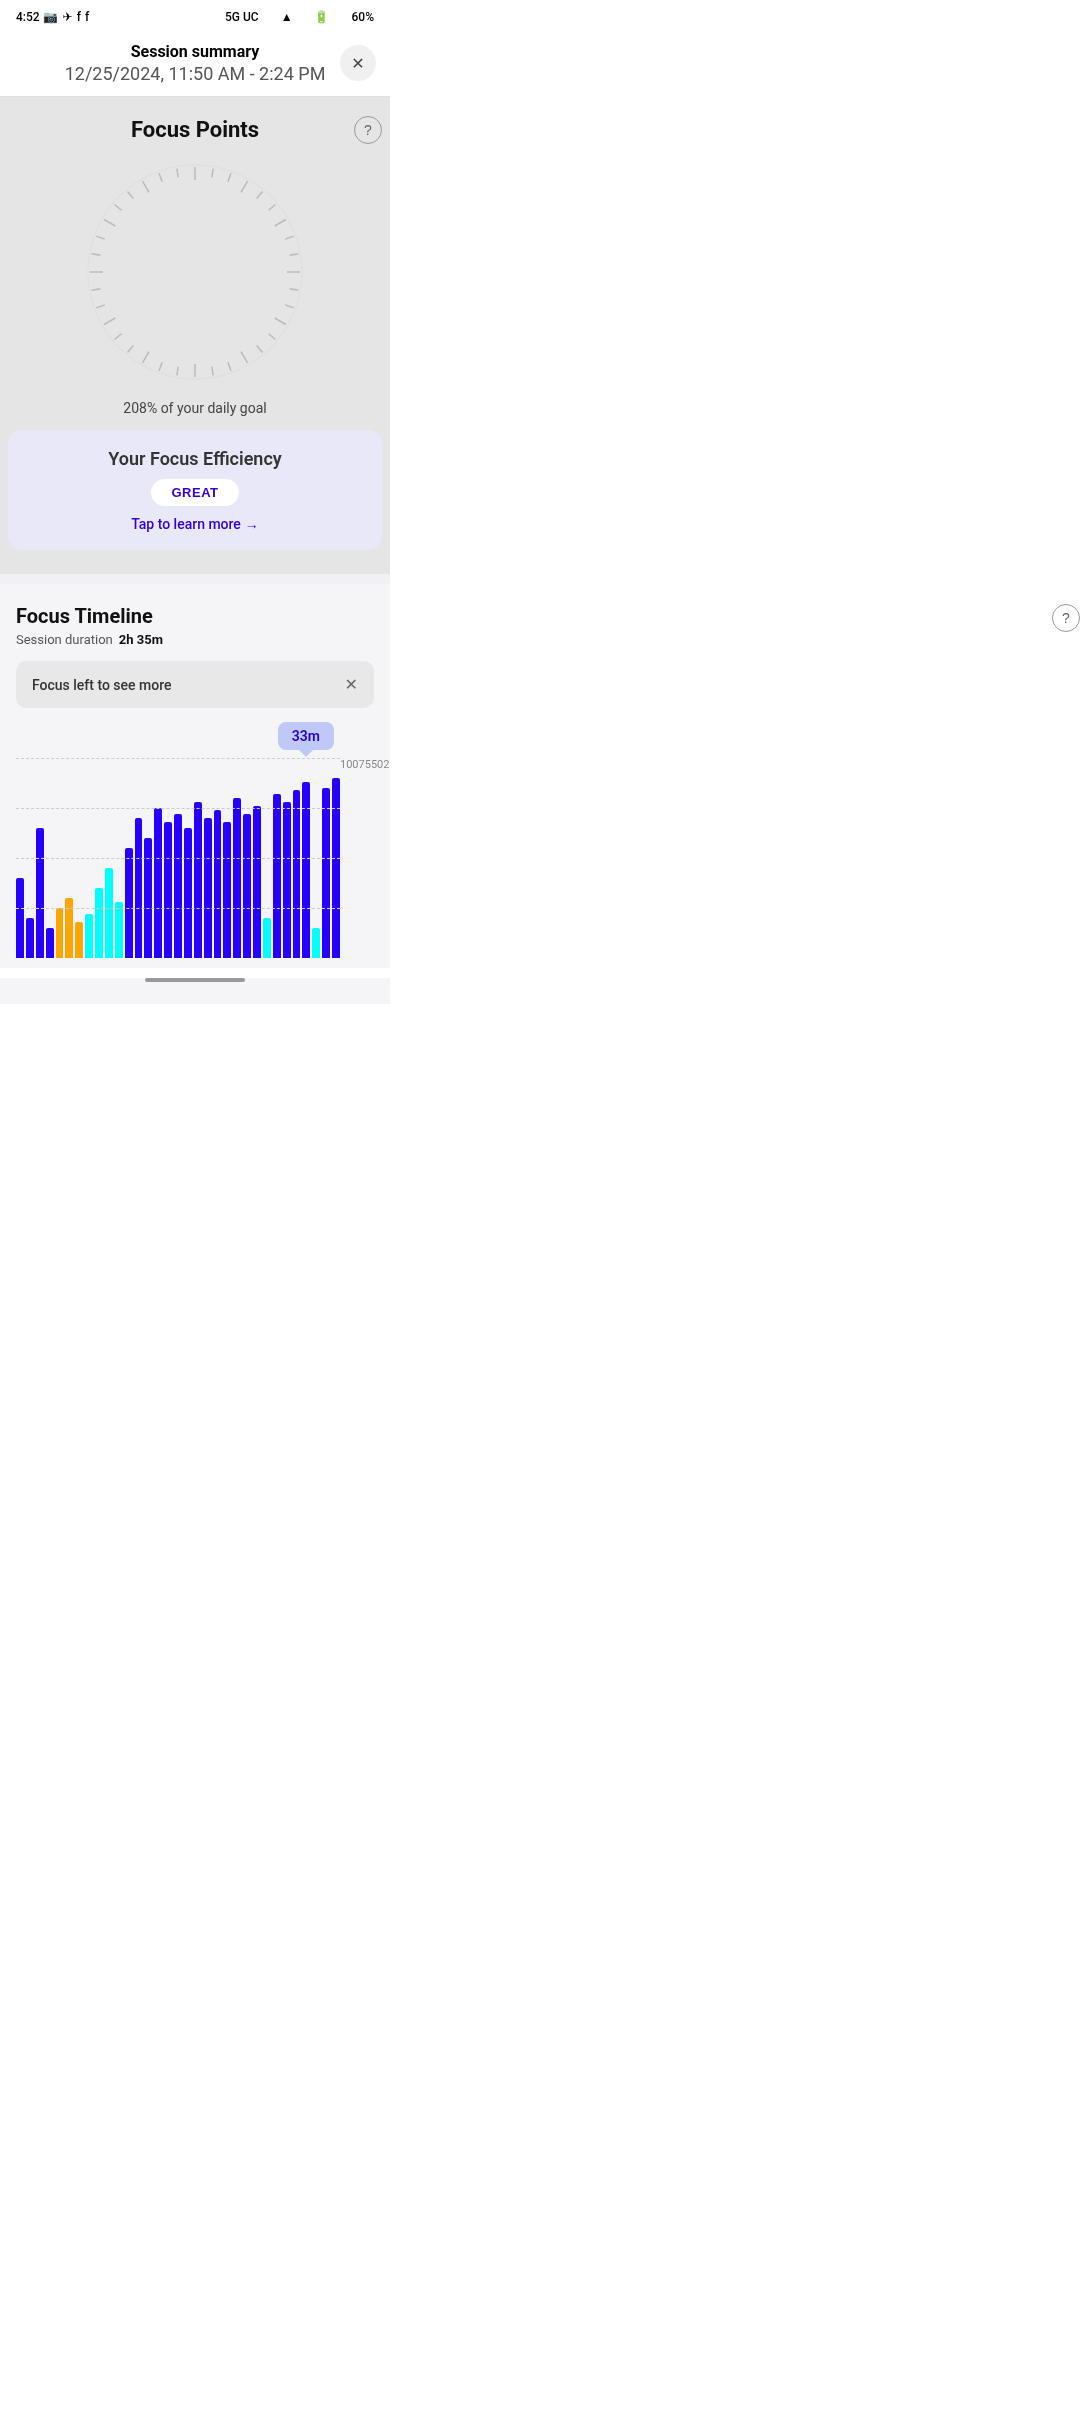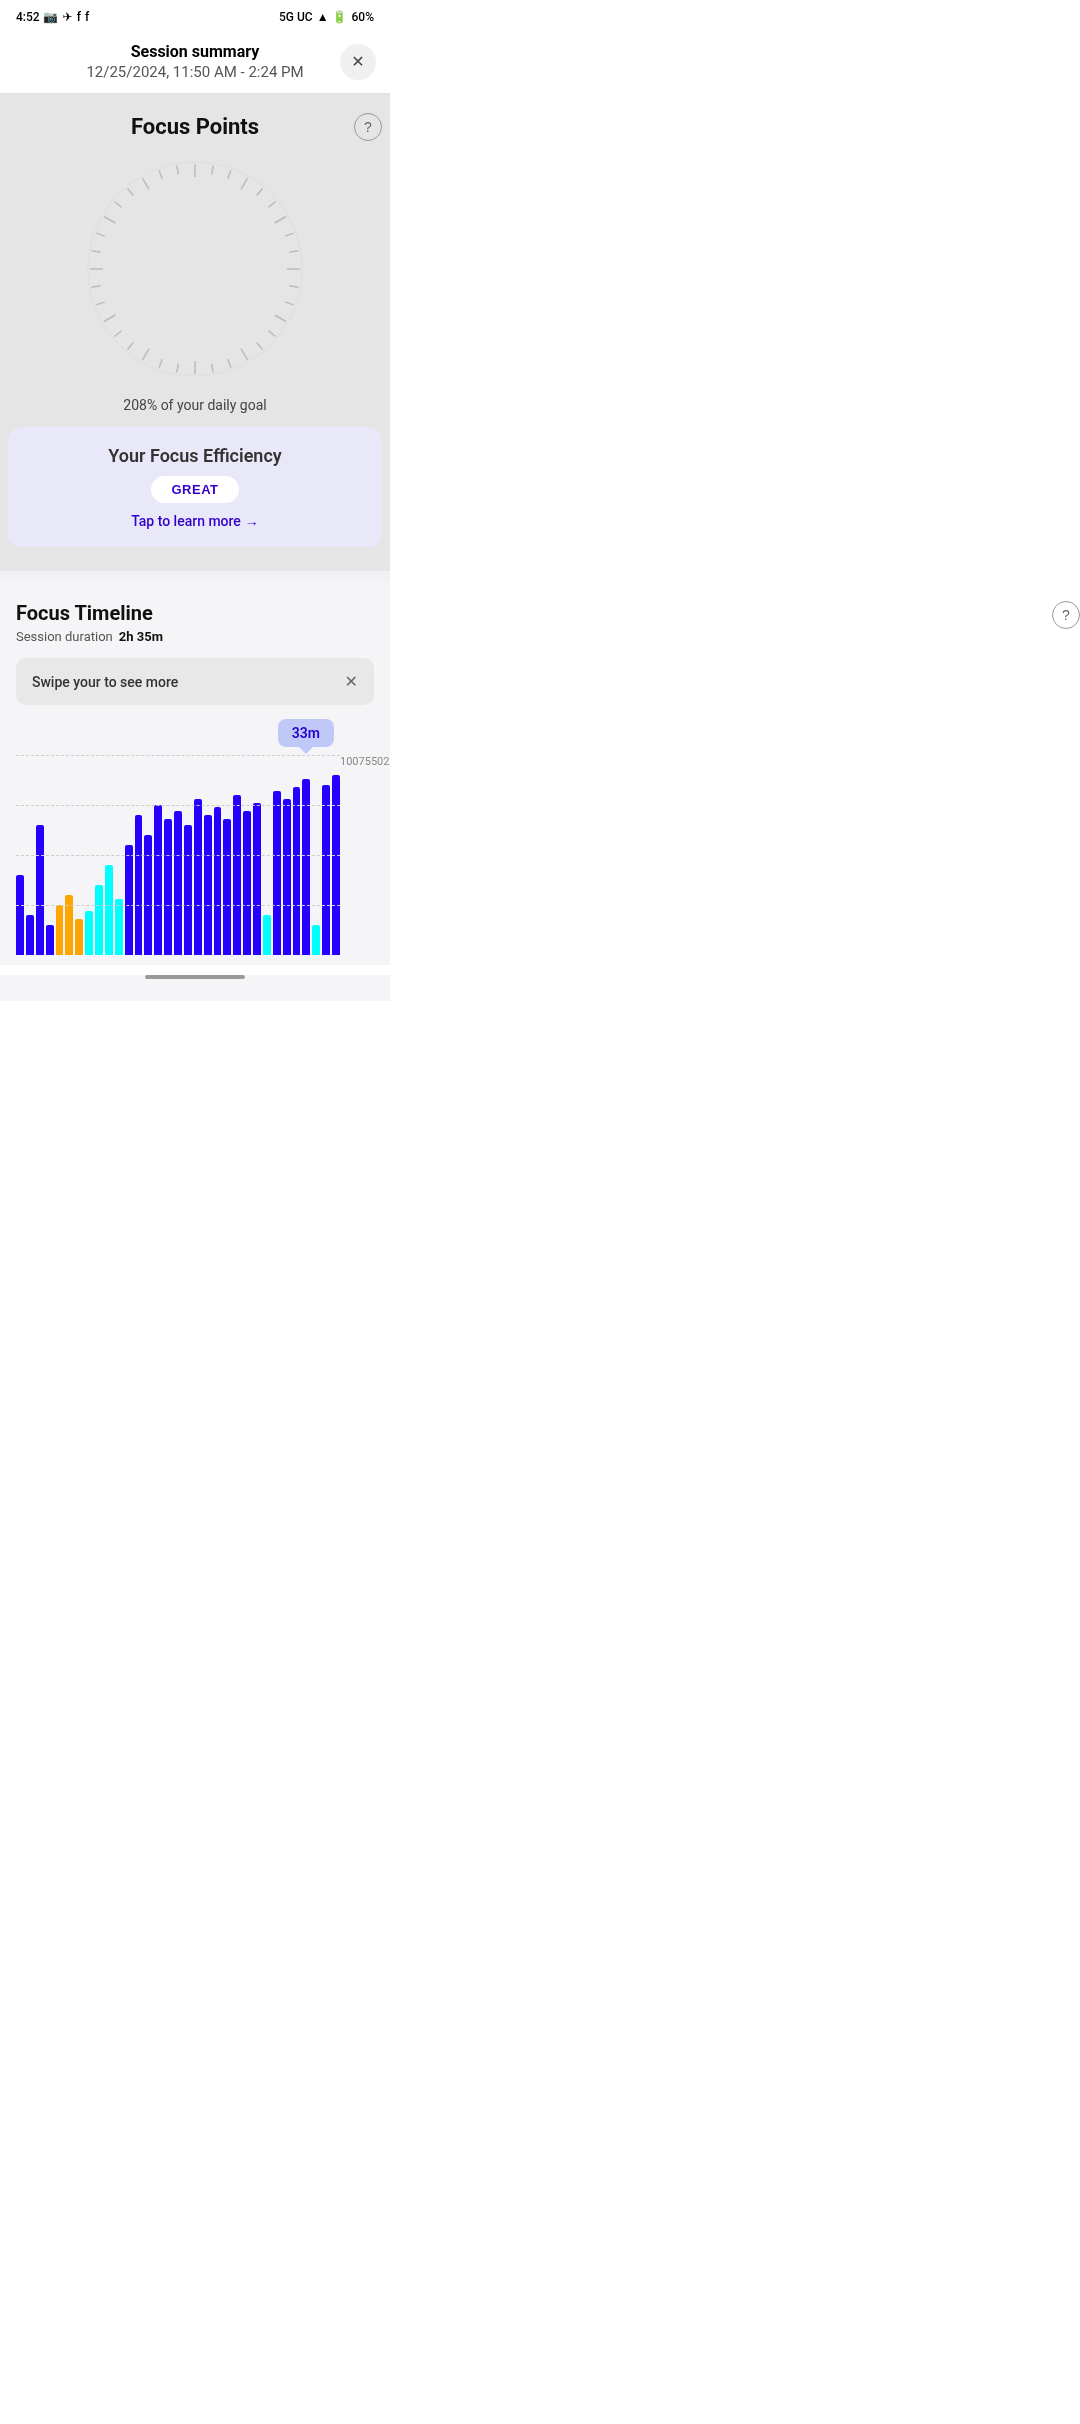--- a/index.html
+++ b/index.html
@@ -17,41 +17,41 @@
     .status-bar {
       display: flex;
       justify-content: space-between;
       align-items: center;
       padding: 10px 16px 6px;
       font-size: 12px;
       font-weight: 500;
       color: #000;
     }
     .status-left { display: flex; align-items: center; gap: 4px; }
-    .status-right { display: flex; align-items: center; gap: 4px; }
+    .status-right { display: flex; align-items: center; gap: 22px; }
 
     
     .header {
       display: flex;
       align-items: center;
       justify-content: center;
       padding: 12px 16px 12px;
       position: relative;
       border-bottom: 1px solid #e0e0e0;
     }
     .header-text {
       text-align: center;
     }
     .header-title {
       font-size: 16px;
       font-weight: 700;
       color: #000;
     }
     .header-subtitle {
-      font-size: 15px;
+      font-size: 18px;
       color: #555;
       margin-top: 2px;
     }
     .close-btn {
       position: absolute;
       right: 14px;
       top: 50%;
       transform: translateY(-50%);
       width: 36px;
       height: 36px;
@@ -432,21 +432,21 @@
   <div class="timeline-header-row">
     <span class="timeline-title">Focus Timeline</span>
     <button class="help-btn">?</button>
   </div>
   <div class="timeline-duration-row">
     <span class="timeline-duration-label">Session duration</span>
     <span class="timeline-duration-value">2h 35m</span>
   </div>
 
   <div class="swipe-banner">
-    <span class="swipe-text">Swipe your to see more</span>
+    <span class="swipe-text">Focus left to see more</span>
     <button class="swipe-close">✕</button>
   </div>
 
   <div class="chart-area">
     <div class="chart-wrapper">
 
       <div class="chart-tooltip">33m</div>
 
       <div class="y-axis-labels">
         <span class="y-label">100</span>

